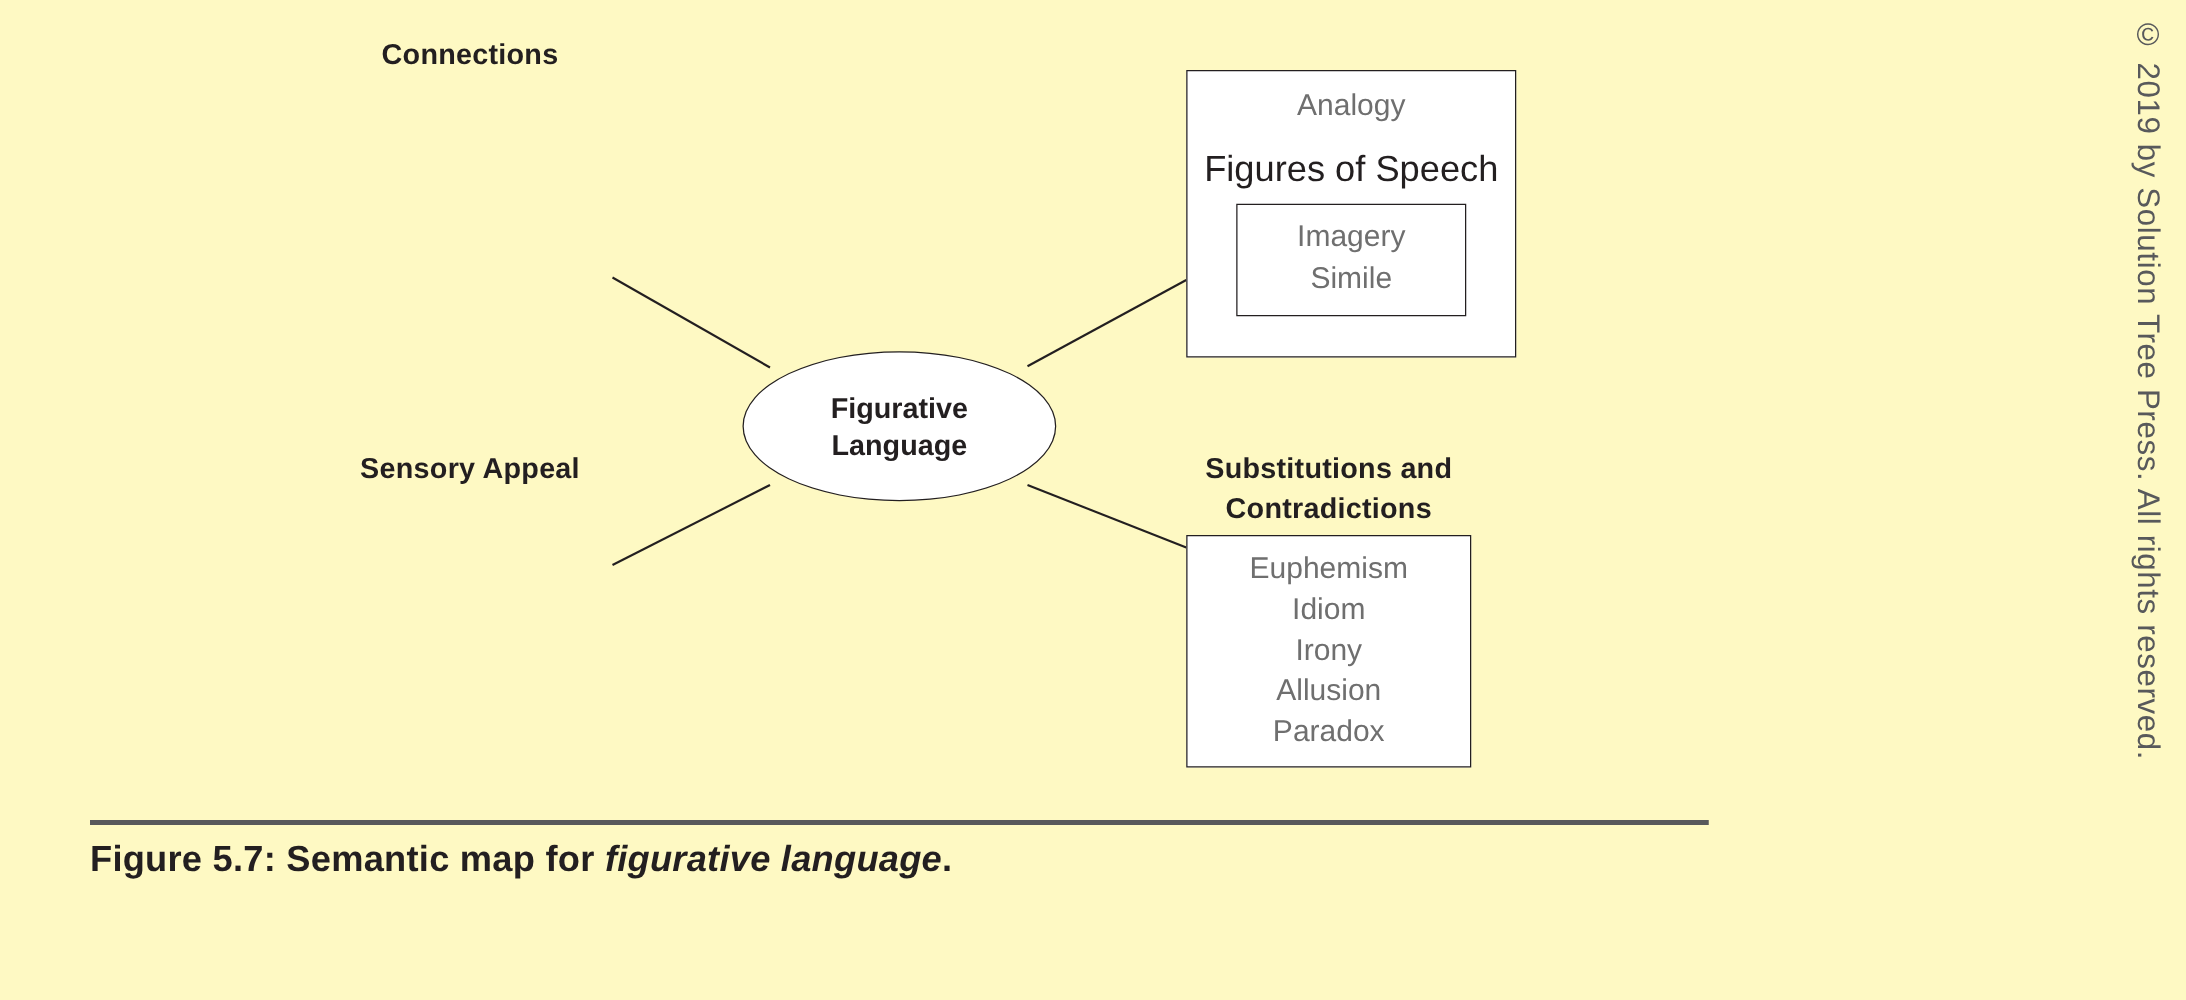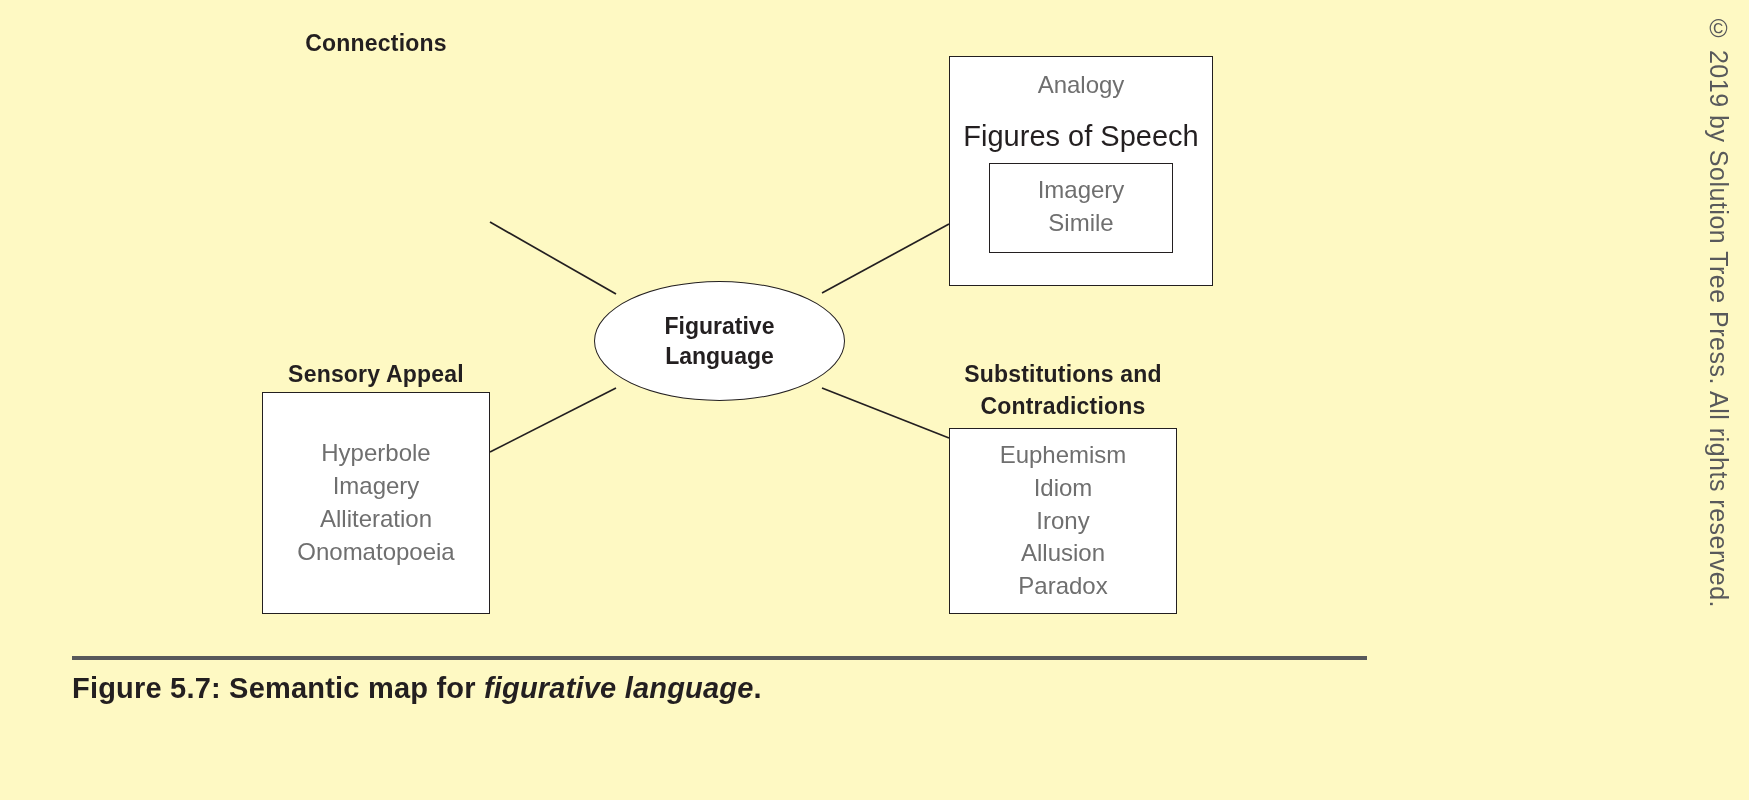--- a/index.html
+++ b/index.html
@@ -214,26 +214,20 @@
     <svg id="connector-layer" viewBox="0 0 1749 800" xmlns="http://www.w3.org/2000/svg">
       <line x1="490" y1="222" x2="616" y2="294" stroke="#231f20" stroke-width="1.7"></line>
       <line x1="949" y1="224" x2="822" y2="293" stroke="#231f20" stroke-width="1.7"></line>
       <line x1="490" y1="452" x2="616" y2="388" stroke="#231f20" stroke-width="1.7"></line>
       <line x1="949" y1="438" x2="822" y2="388" stroke="#231f20" stroke-width="1.7"></line>
     </svg>
 
     <div class="node-group node-title" id="title-connections">Connections</div>
 
     <div class="node-group node-title" id="title-sensory">Sensory Appeal</div>
-    <div class="node-group node-box" id="box-sensory">
-      <div class="node-items">Hyperbole
-Imagery
-Alliteration
-Onomatopoeia</div>
-    </div>
 
     <div class="node-group node-box" id="box-comparisons">
       <div class="node-items">Analogy</div>
       <div class="sub-heading">Figures of Speech</div>
       <div class="inner-box">
         <div class="node-items">Imagery
 Simile</div>
       </div>
     </div>
 

